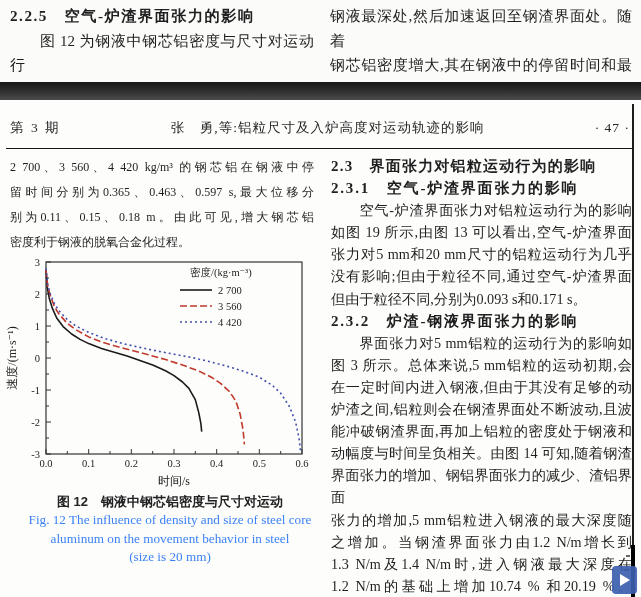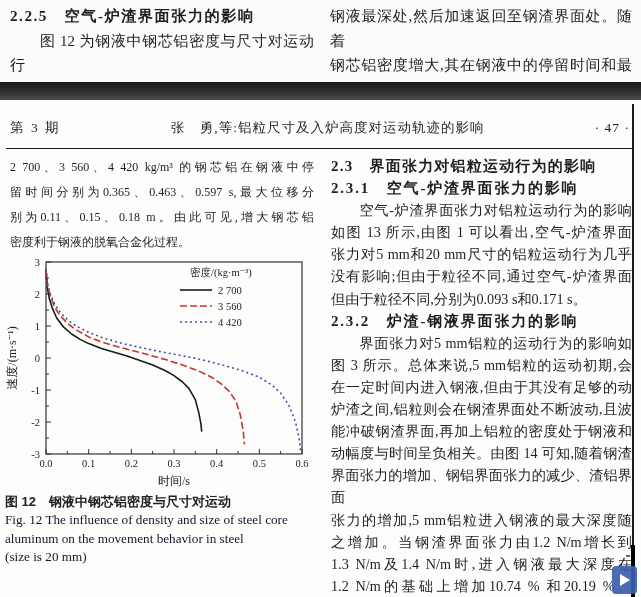--- a/index.html
+++ b/index.html
@@ -38,24 +38,24 @@
   .jline{text-align:justify;text-align-last:justify;text-justify:inter-character;white-space:nowrap0}
   .jline.end{text-align-last:left}
   .indent{text-indent:2em}
 
   .h-bold{font-weight:bold;font-size:15px;letter-spacing:1.2px;white-space:nowrap}
   .h-sub{font-weight:bold;font-size:15px;letter-spacing:1.8px;white-space:nowrap}
 
   
   .fig{position:absolute;left:4px;top:152px;width:312px}
   .fig svg{display:block}
-  .figcap{position:absolute;left:1px;top:240px;width:308px;text-align:left}
+  .figcap{position:absolute;left:12px;top:240px;width:308px;text-align:center}
   .cap-cn{font-family:"Liberation Sans","DejaVu Sans",sans-serif;font-weight:bold;
     font-size:13px;line-height:19px;color:#222}
-  .cap-en{font-size:13.2px;line-height:18.5px;color:#0f172a}
+  .cap-en{font-size:13.2px;line-height:18.5px;color:#3b82f6}
 
   
   .scan-edge{position:absolute;right:7px;top:4px;bottom:0;width:2px;background:#1c1c1c}
   .scan-edge::after{content:"";position:absolute;right:-1px;bottom:0;width:4px;height:52px;background:#000}
   .scan-mark-1{position:absolute;right:12px;bottom:26px;width:5px;height:2px;background:#555}
   .scan-mark-2{position:absolute;right:11px;bottom:40px;width:4px;height:2px;background:#666}
 
   
   .wm{position:absolute;right:4px;bottom:3px;width:25px;height:28px;
     background:#3c5fae;border-radius:4px;opacity:.92}
@@ -162,21 +162,21 @@
         <div class="cap-en">Fig. 12  The influence of density and size of steel core</div>
         <div class="cap-en">aluminum on the movement behavior in steel</div>
         <div class="cap-en">(size is 20 mm)</div>
       </figcaption>
     </figure>
 
     <div class="col-right">
       <div class="h-bold">2.3　界面张力对铝粒运动行为的影响</div>
       <div class="h-sub">2.3.1　空气-炉渣界面张力的影响</div>
       <div class="jline indent">空气-炉渣界面张力对铝粒运动行为的影响</div>
-      <div class="jline">如图 13 所示,由图 1 可以看出,空气-炉渣界面</div>
+      <div class="jline">如图 19 所示,由图 13 可以看出,空气-炉渣界面</div>
       <div class="jline">张力对5 mm和20 mm尺寸的铝粒运动行为几乎</div>
       <div class="jline">没有影响;但由于粒径不同,通过空气-炉渣界面</div>
       <div class="jline end">但由于粒径不同,分别为0.093 s和0.171 s。</div>
       <div class="h-sub">2.3.2　炉渣-钢液界面张力的影响</div>
       <div class="jline indent">界面张力对5 mm铝粒的运动行为的影响如</div>
       <div class="jline">图 3 所示。总体来说,5 mm铝粒的运动初期,会</div>
       <div class="jline">在一定时间内进入钢液,但由于其没有足够的动</div>
       <div class="jline">炉渣之间,铝粒则会在钢渣界面处不断波动,且波</div>
       <div class="jline">能冲破钢渣界面,再加上铝粒的密度处于钢液和</div>
       <div class="jline">动幅度与时间呈负相关。由图 14 可知,随着钢渣</div>

